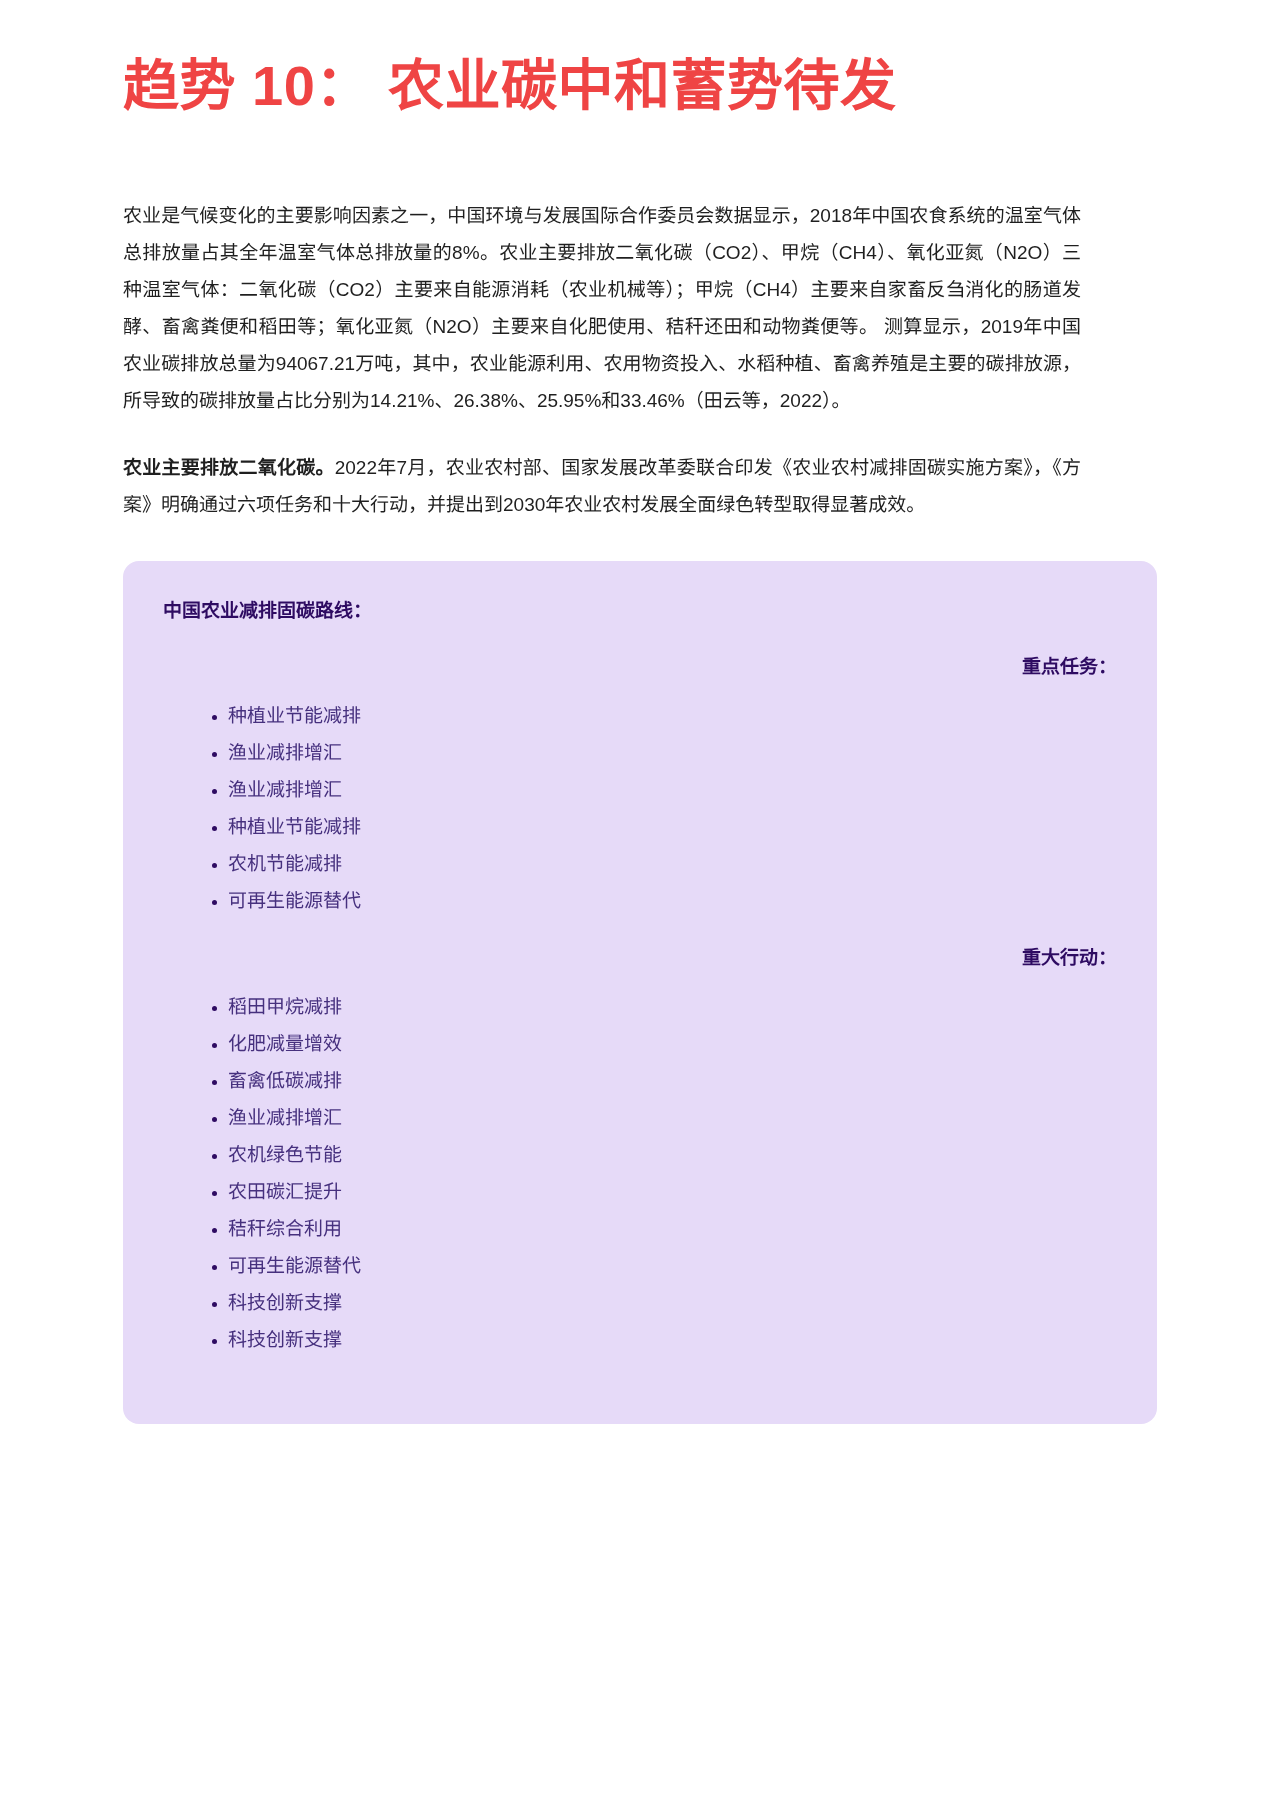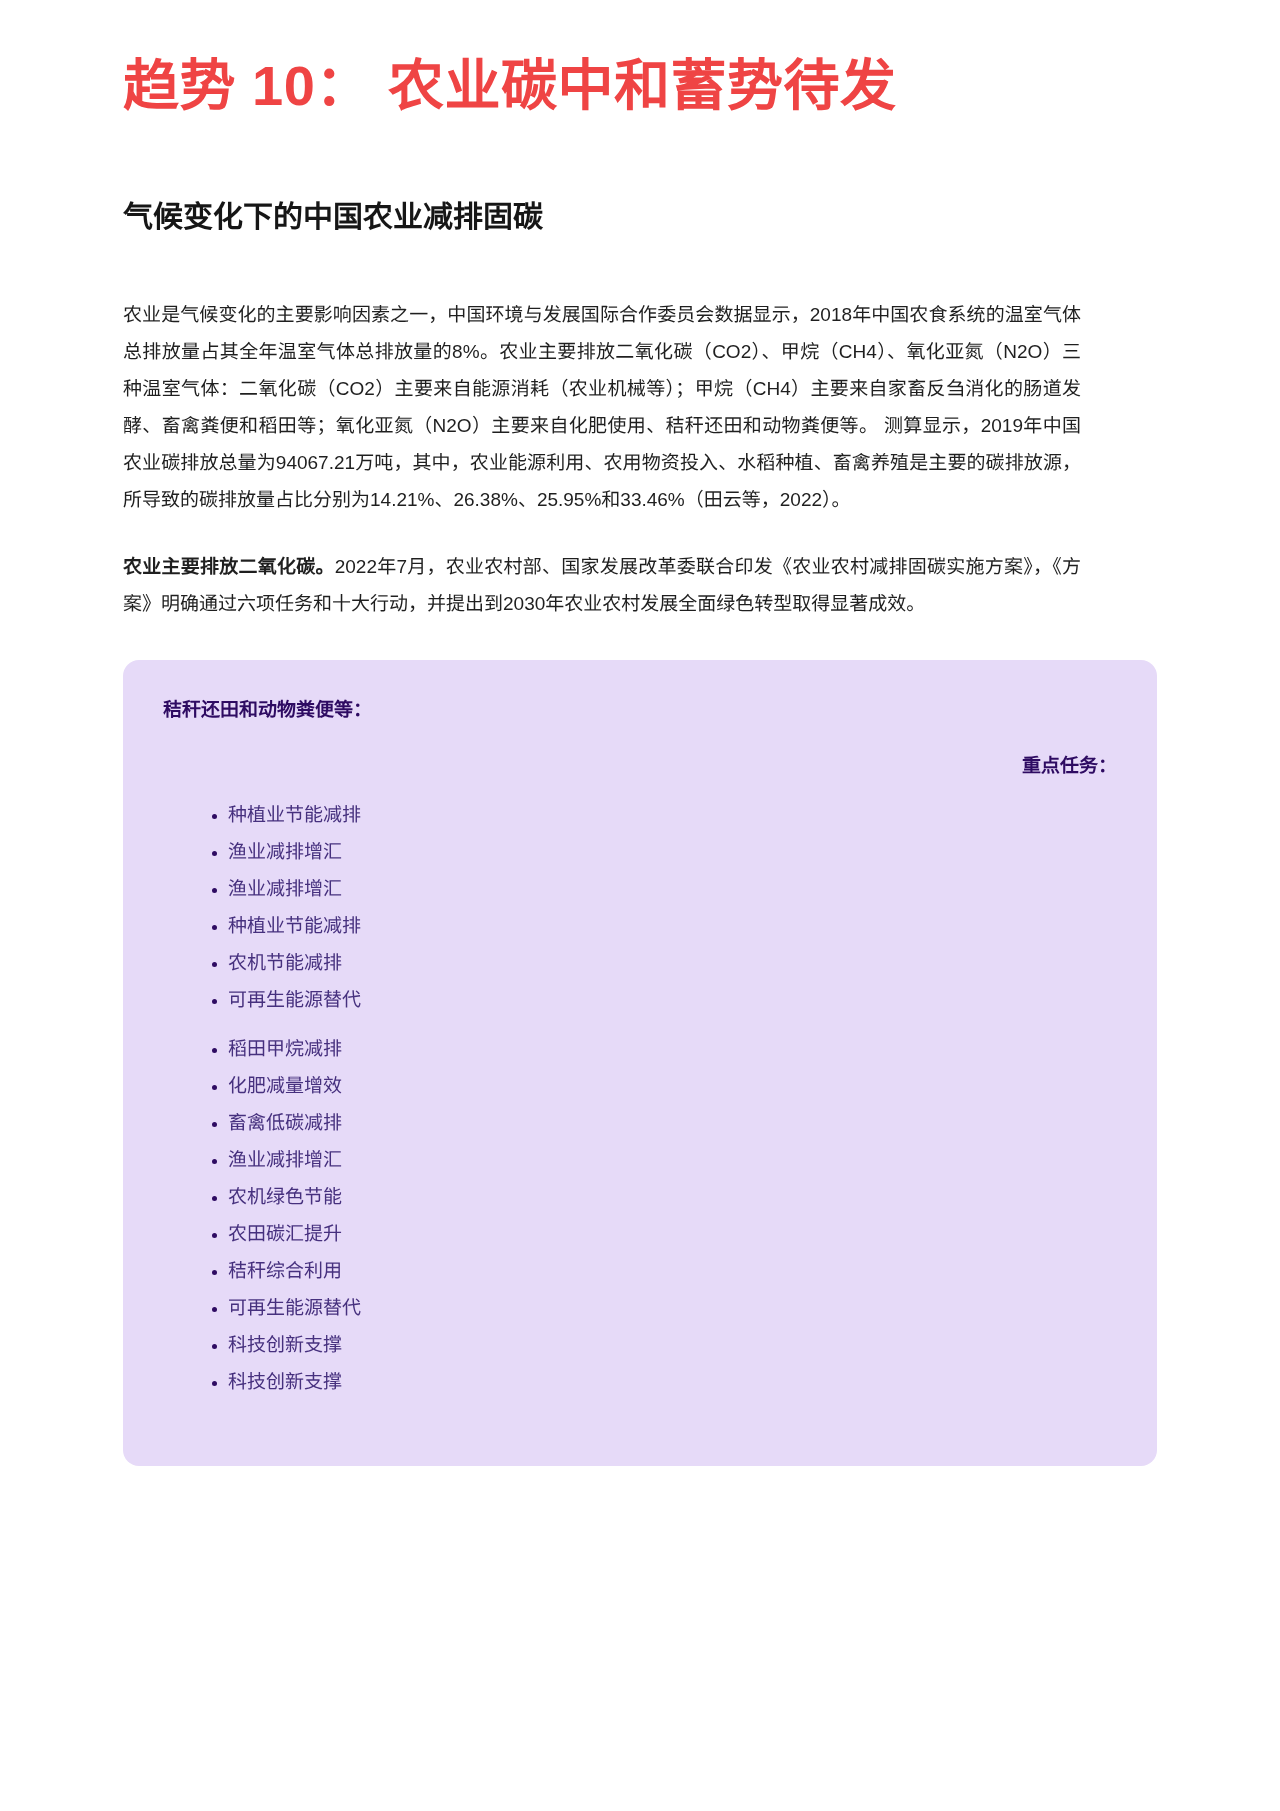--- a/index.html
+++ b/index.html
@@ -89,48 +89,48 @@
     font-size: 17px;
   }
 </style>
 </head>
 <body>
 
 <div class="page">
 
   <h1 class="page-title">趋势 10： 农业碳中和蓄势待发</h1>
 
-  <h2 class="section-heading">气候变化下的中国农业减排固碳</h2>
 
 
   <p class="body-para"><span>农业是气候变化的主要影响因素之一，中国环境与发展国际合作委员会数据显示，2018年中国农食系统的温室气体总排放量占其全年温室气体总排放量的8%。农业主要排放二氧化碳（CO2）、甲烷（CH4）、氧化亚氮（N2O）三种温室气体：二氧化碳（CO2）主要来自能源消耗（农业机械等）；甲烷（CH4）主要来自家畜反刍消化的肠道发酵、畜禽粪便和稻田等；氧化亚氮（N2O）主要来自化肥使用、秸秆还田和动物粪便等。 测算显示，2019年中国农业碳排放总量为94067.21万吨，其中，农业能源利用、农用物资投入、水稻种植、畜禽养殖是主要的碳排放源，所导致的碳排放量占比分别为14.21%、26.38%、25.95%和33.46%（田云等，2022）。</span></p>
 
   <p class="body-para"><strong class="lead">农业主要排放二氧化碳。</strong><span>2022年7月，农业农村部、国家发展改革委联合印发《农业农村减排固碳实施方案》，《方案》明确通过六项任务和十大行动，并提出到2030年农业农村发展全面绿色转型取得显著成效。</span></p>
 
   <section class="callout">
 
-    <p class="callout-title">秸秆还田和动物粪便等：</p>
+    <p class="callout-title">中国农业减排固碳路线：</p>
 
     <p class="callout-heading">重点任务：</p>
 
     <ul class="callout-list">
 
         <li class="callout-item">种植业节能减排</li>
 
         <li class="callout-item">渔业减排增汇</li>
 
         <li class="callout-item">渔业减排增汇</li>
 
         <li class="callout-item">种植业节能减排</li>
 
         <li class="callout-item">农机节能减排</li>
 
         <li class="callout-item">可再生能源替代</li>
       </ul>
 
+    <p class="callout-heading">重大行动：</p>
 
     <ul class="callout-list">
 
         <li class="callout-item">稻田甲烷减排</li>
 
         <li class="callout-item">化肥减量增效</li>
 
         <li class="callout-item">畜禽低碳减排</li>
 
         <li class="callout-item">渔业减排增汇</li>

